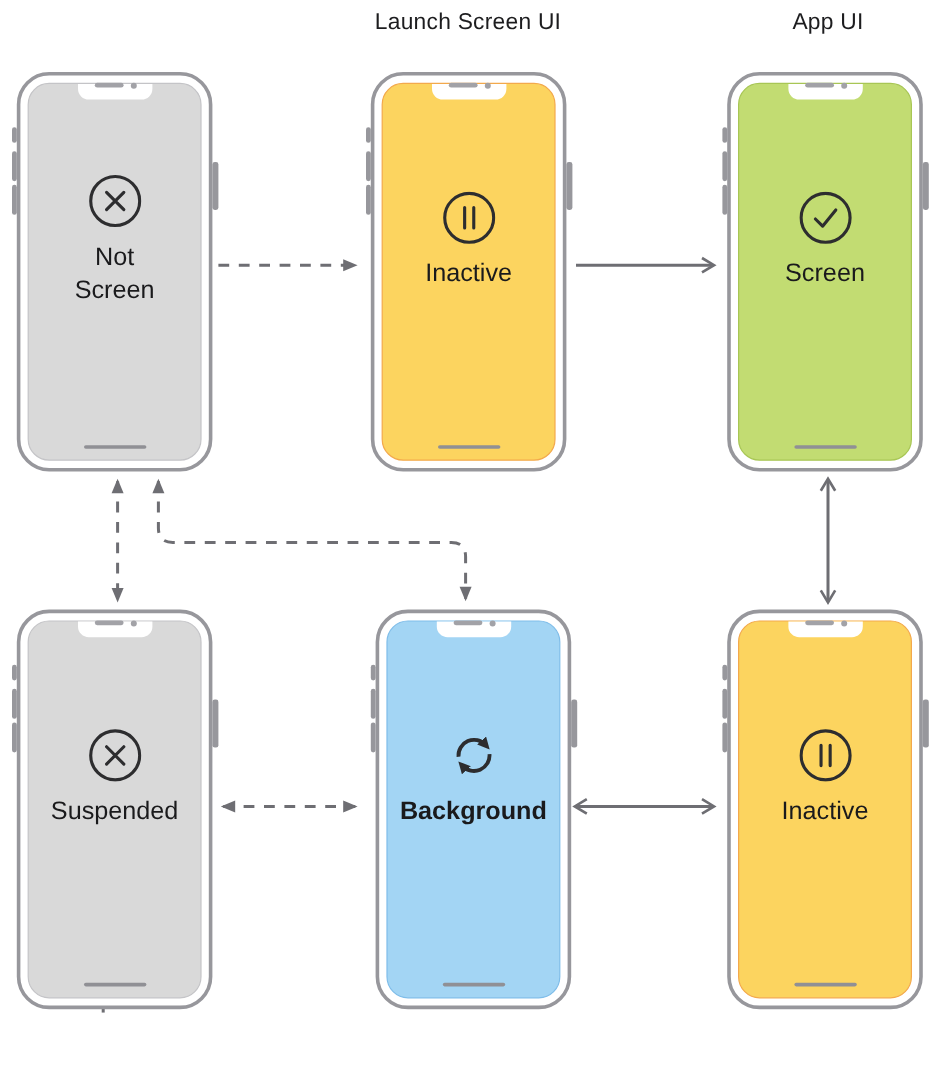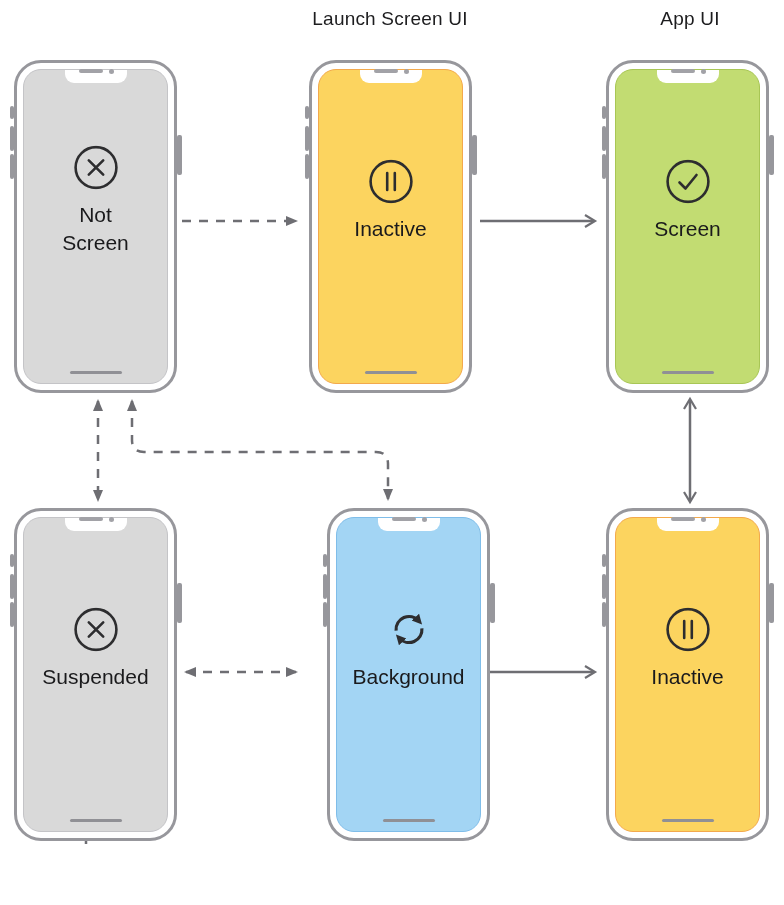--- a/index.html
+++ b/index.html
@@ -224,21 +224,21 @@
           </svg>
         </div>
         <div class="state-label">Suspended</div>
       </div>
       <div class="home-indicator"></div>
     </div>
     <div class="speaker"></div>
     <div class="camera"></div>
   </div>
 
-  <div class="phone" style="left:327px; top:508px;">
+  <div class="phone" style="left:313px; top:508px;font-weight:bold;">
     <div class="side-btn btn-l1"></div>
     <div class="side-btn btn-l2"></div>
     <div class="side-btn btn-l3"></div>
     <div class="side-btn btn-r1"></div>
     <div class="screen" style="background: rgb(163, 213, 244); border-color: rgb(127, 189, 233);">
       <div class="notch"></div>
       <div class="state-content">
         <div class="state-icon">
           <svg viewBox="0 0 44 44" fill="none" stroke="#2d2d2f" stroke-width="3.2">
             <defs>

